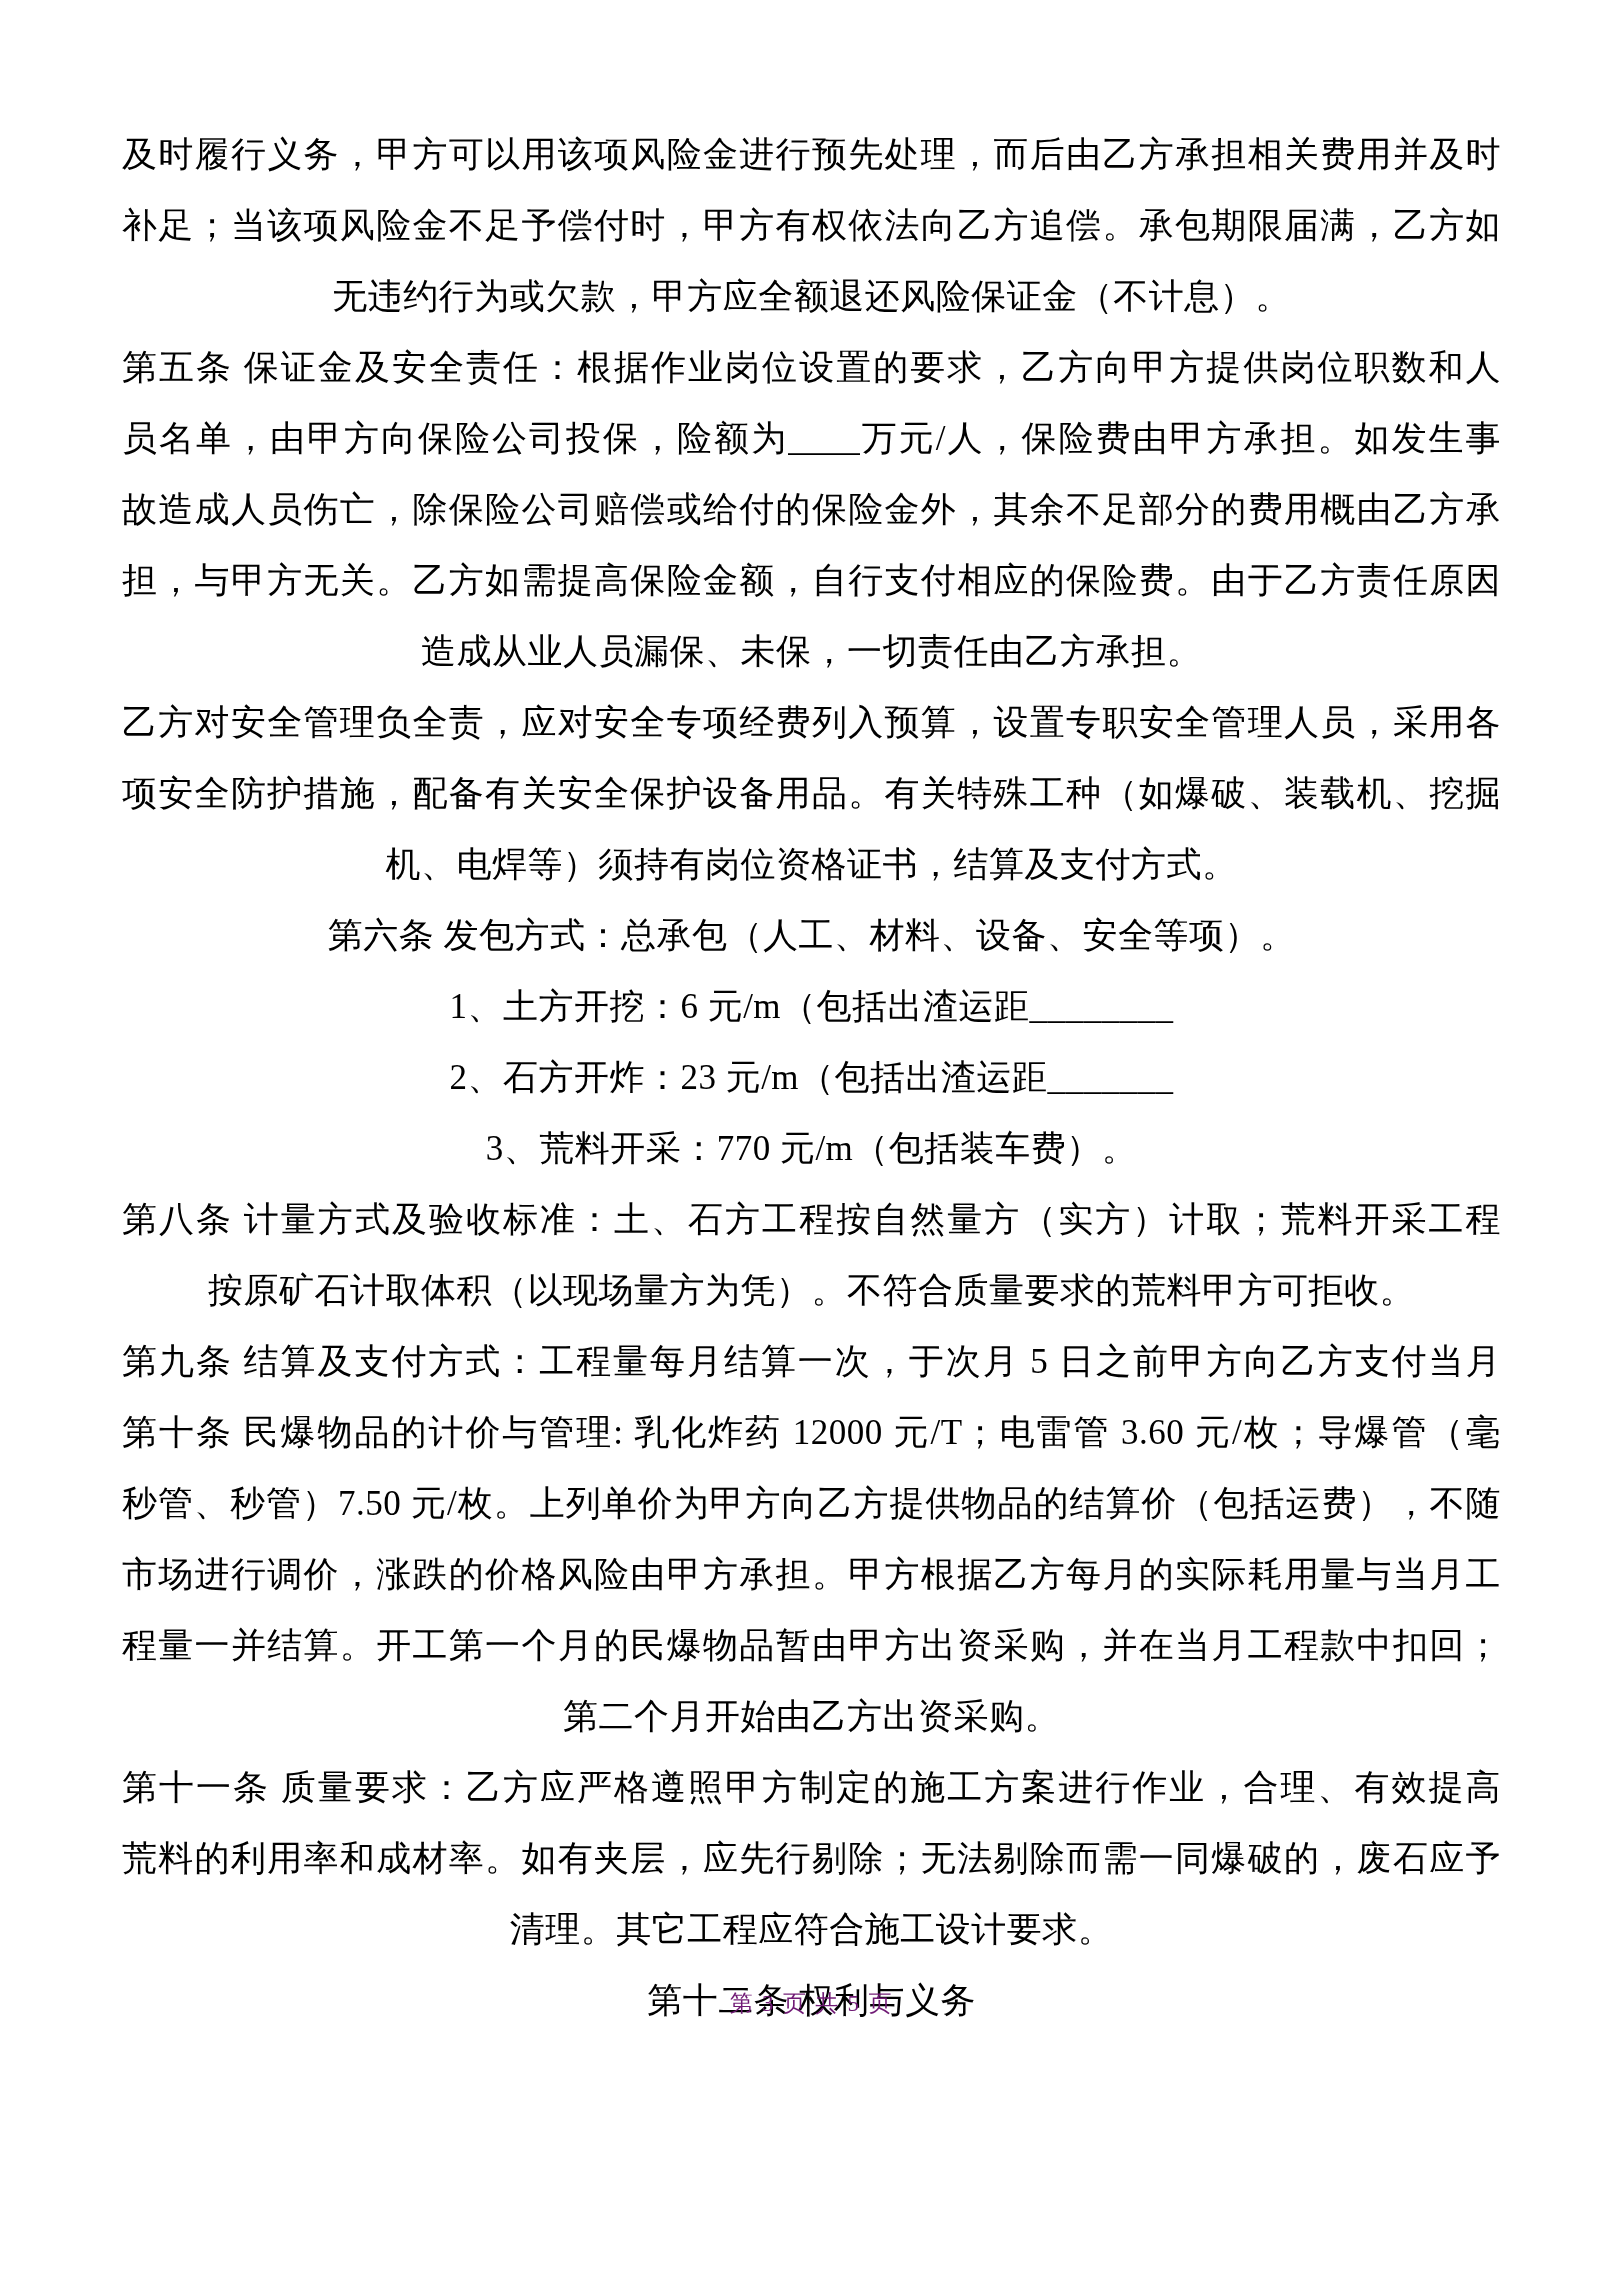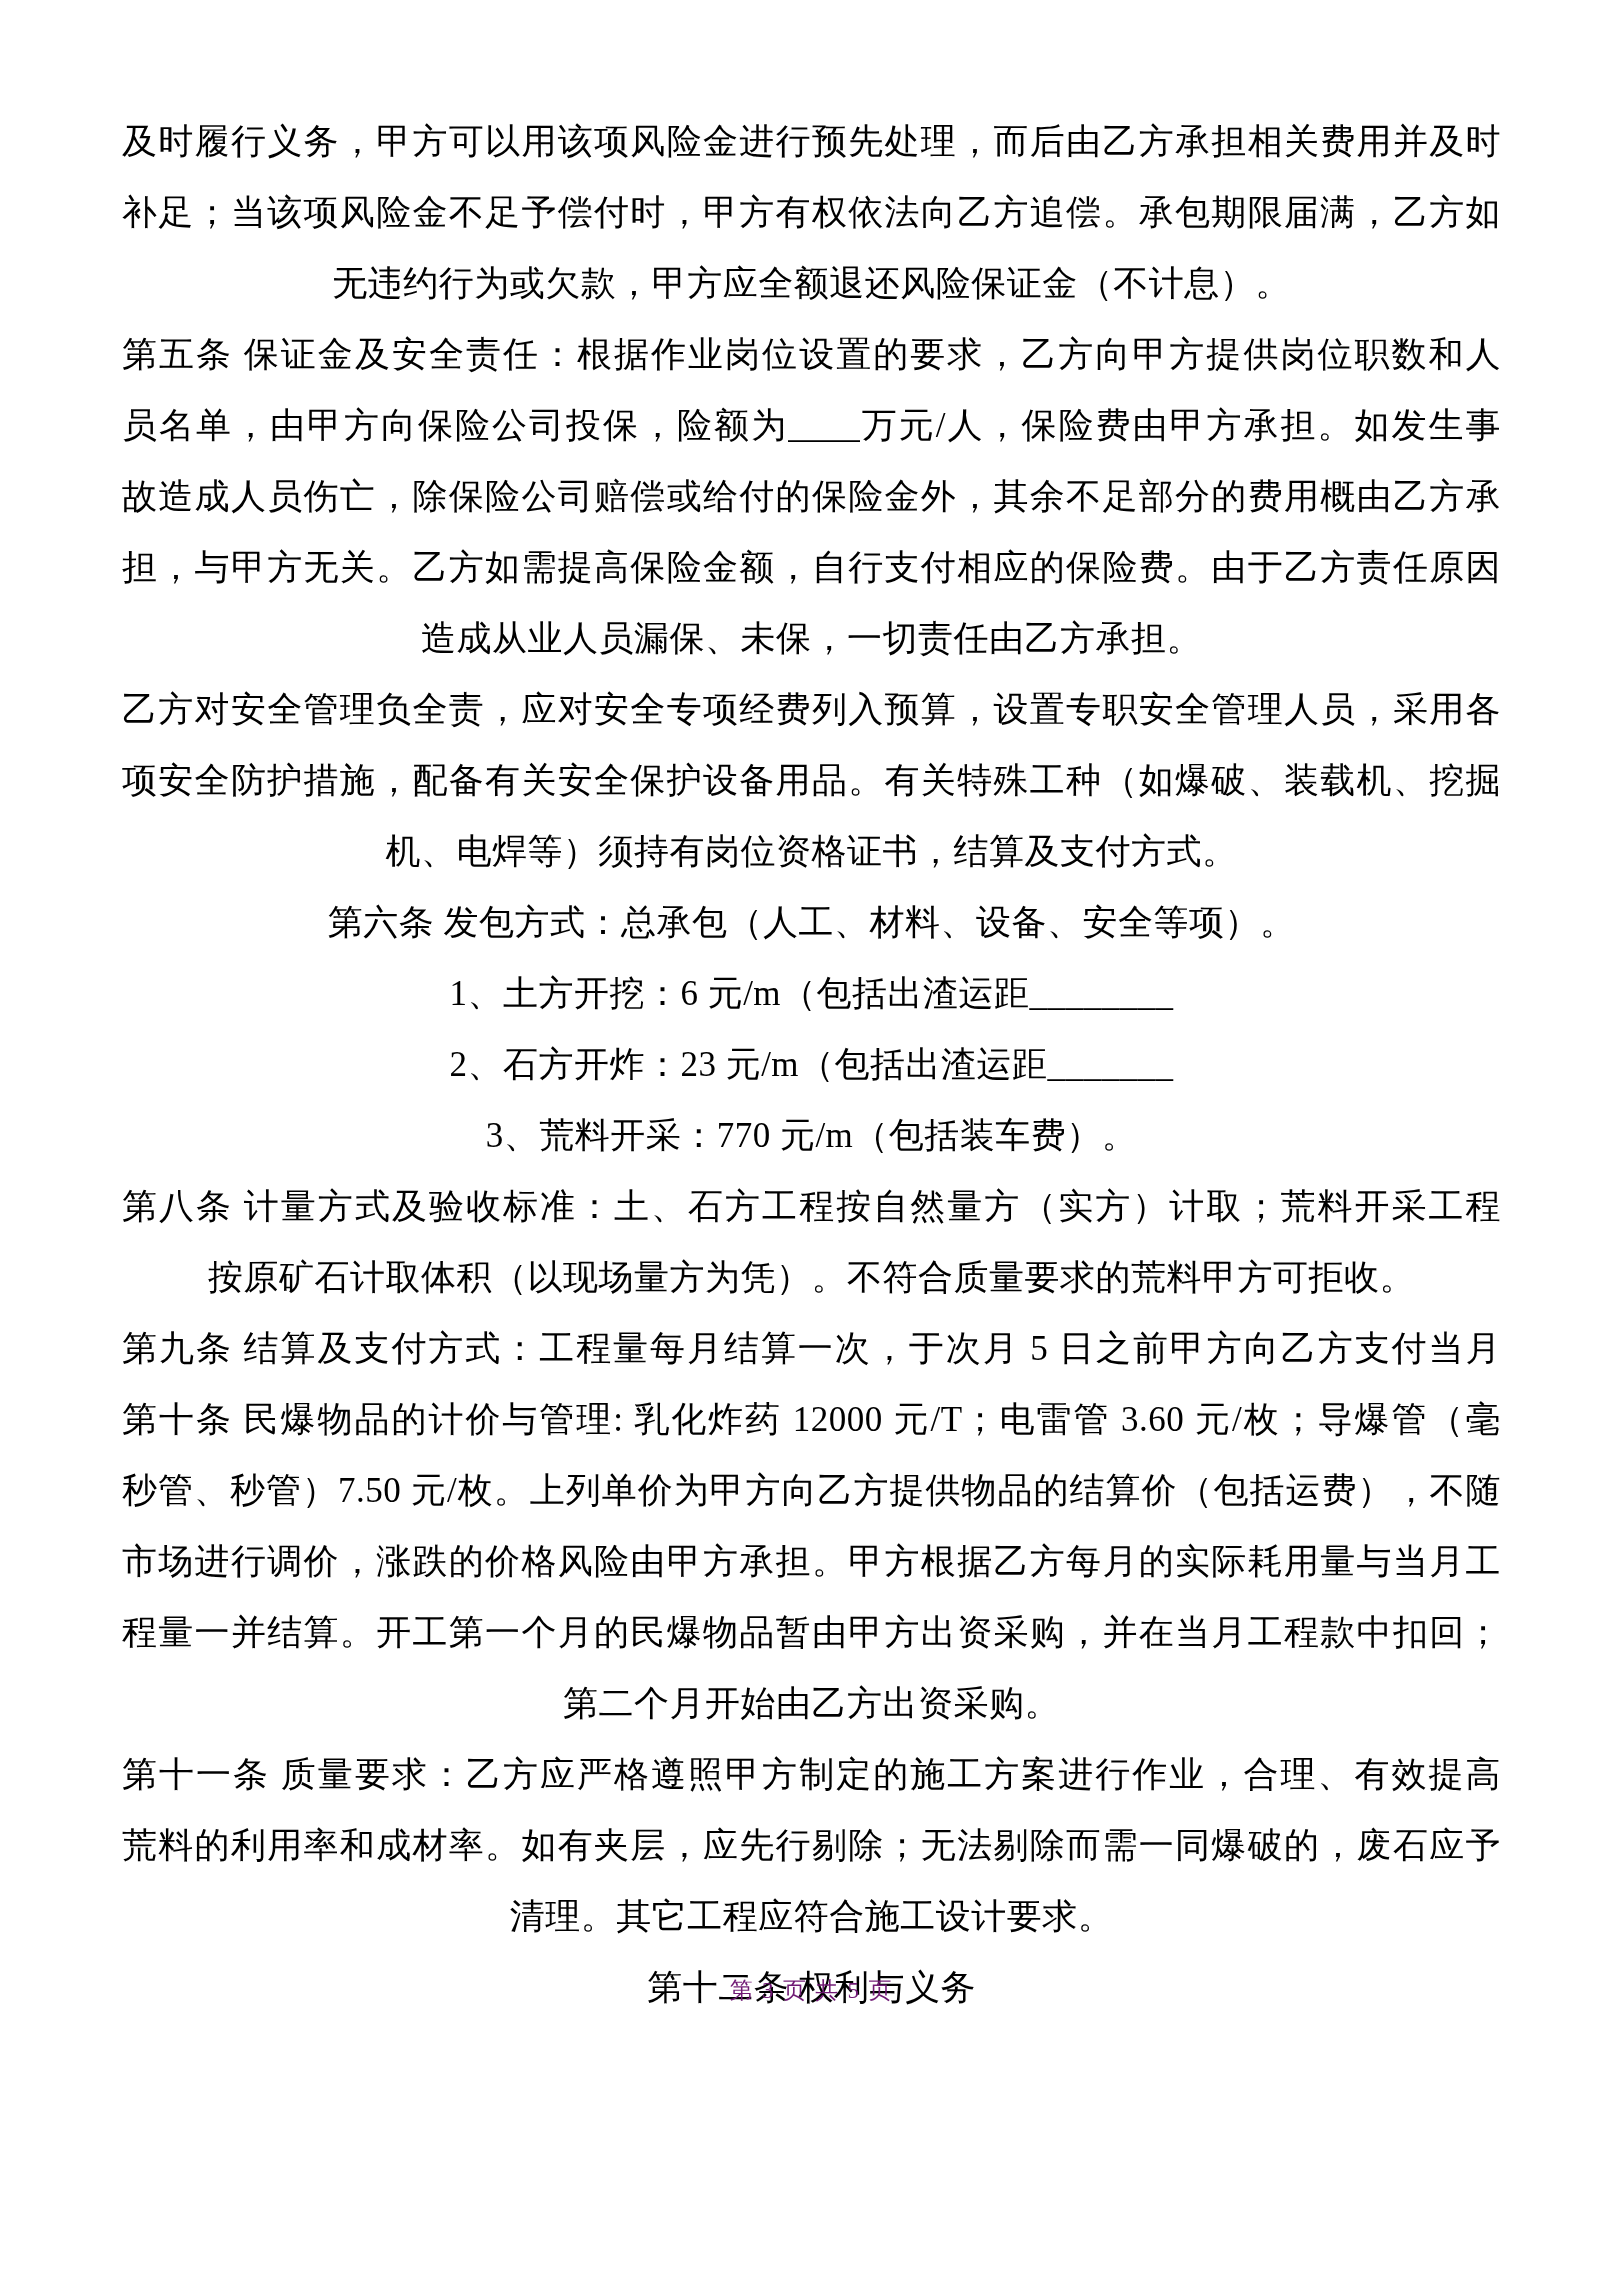--- a/index.html
+++ b/index.html
@@ -4,21 +4,21 @@
 <style>
   html, body {
     margin: 0;
     padding: 0;
     background: #ffffff;
   }
   .page {
     position: relative;
     width: 1623px;
     height: 2038px;
-    margin: 4px auto;
+    margin: 17px auto;
     box-sizing: border-box;
     background: #ffffff;
     color: #000000;
     font-family: "Liberation Serif", "DejaVu Serif", serif;
     overflow: hidden;
   }
   .content {
     position: absolute;
     top: 102px;
     left: 122px;

